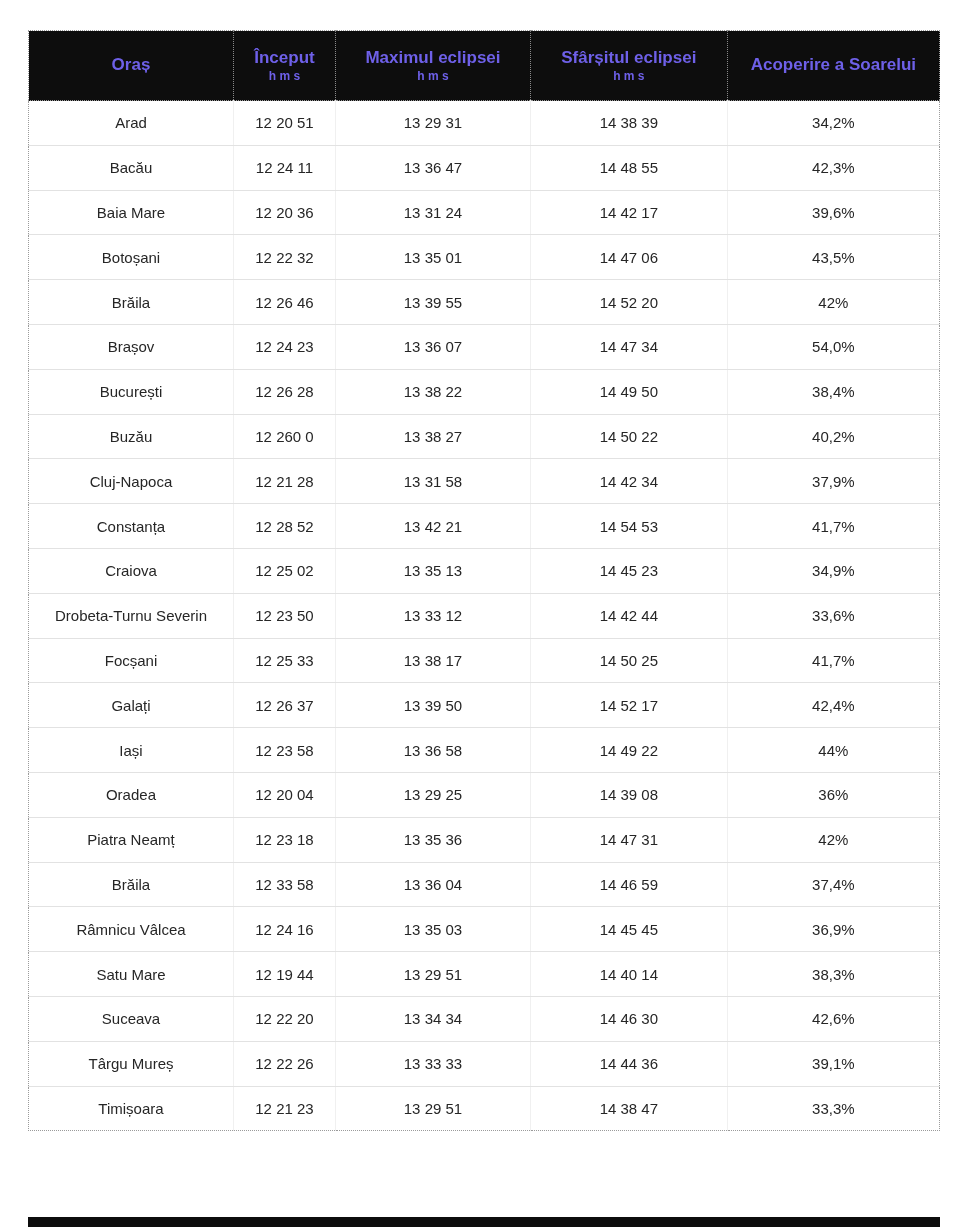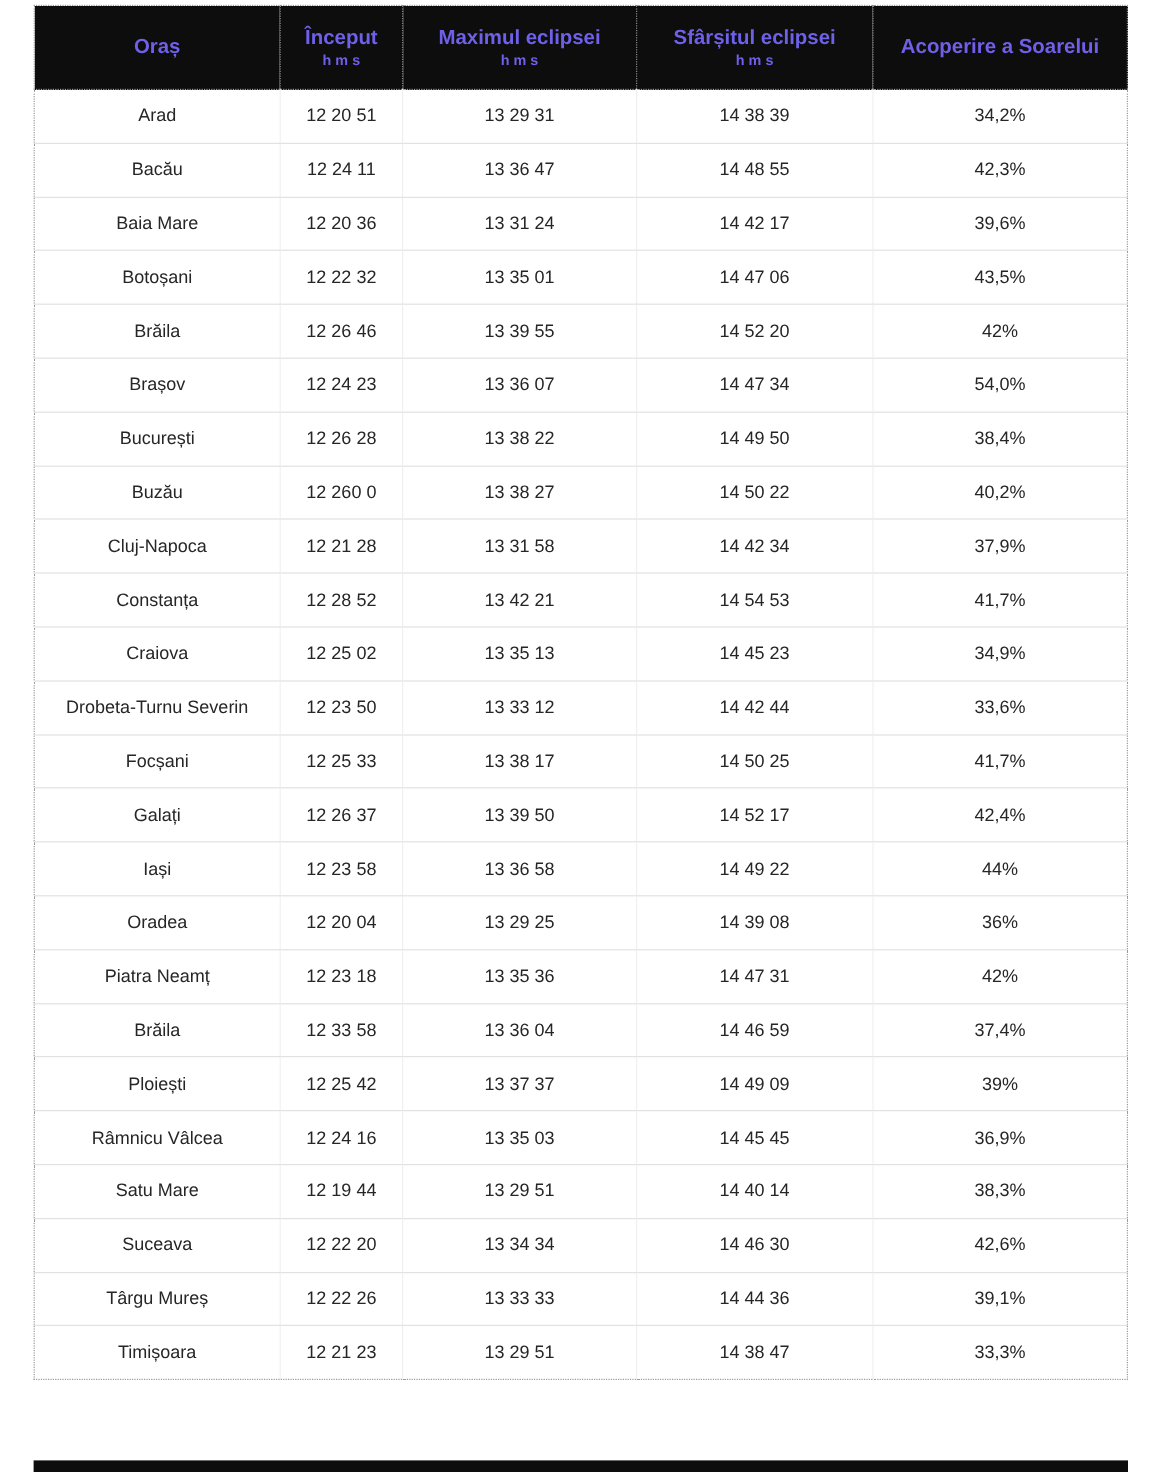--- a/index.html
+++ b/index.html
@@ -8,21 +8,21 @@
     width: 970px;
     height: 1227px;
     background: #ffffff;
     font-family: "Liberation Sans", sans-serif;
     overflow: hidden;
     position: relative;
   }
   .table-wrap {
     position: absolute;
     left: 28px;
-    top: 4px;
+    top: 30px;
     width: 912px;
   }
   table.eclipse-table {
     width: 100%;
     border-collapse: collapse;
     table-layout: fixed;
     border: 1px dotted #9a9a9a;
   }
   thead th {
     background: #0d0d0d;
@@ -221,27 +221,20 @@
           <td>42%</td>
         </tr>
         <tr>
           <td>Brăila</td>
           <td>12 33 58</td>
           <td>13 36 04</td>
           <td>14 46 59</td>
           <td>37,4%</td>
         </tr>
         <tr>
-          <td>Ploiești</td>
-          <td>12 25 42</td>
-          <td>13 37 37</td>
-          <td>14 49 09</td>
-          <td>39%</td>
-        </tr>
-        <tr>
           <td>Râmnicu Vâlcea</td>
           <td>12 24 16</td>
           <td>13 35 03</td>
           <td>14 45 45</td>
           <td>36,9%</td>
         </tr>
         <tr>
           <td>Satu Mare</td>
           <td>12 19 44</td>
           <td>13 29 51</td>

